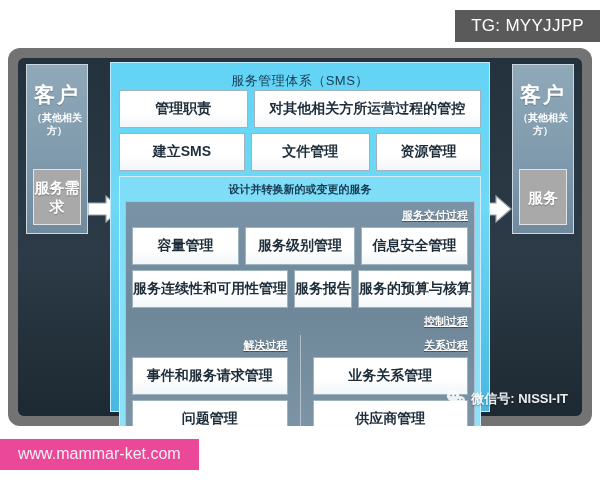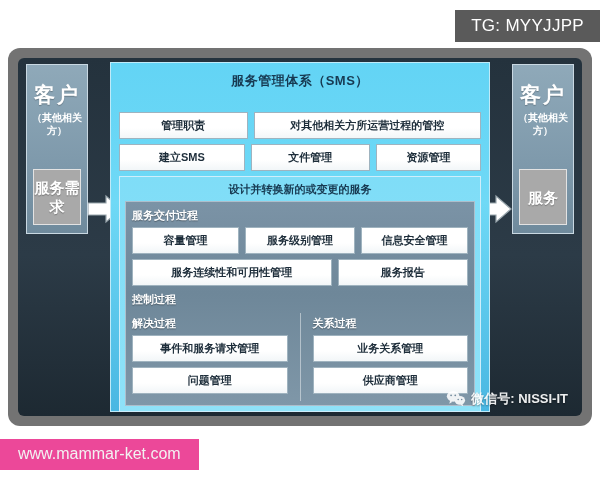--- a/index.html
+++ b/index.html
@@ -133,37 +133,37 @@
     bottom: 4px;
     background: linear-gradient(180deg,#63d4f5 0%, #6fd9f6 40%, #49b7e2 100%);
     border: 1px solid #bfeaf8;
     box-sizing: border-box;
     padding: 6px 8px;
   }
   #sms-title {
     text-align: center;
     color: #173a52;
     font-size: 13px;
-    font-weight: bold;
-    padding: 3px 0 22px 0;
+    font-weight: normal;
+    padding: 3px 0 0 0;
     letter-spacing: .5px;
   }
 
   .wbox {
     background: linear-gradient(180deg,#ffffff 0%,#ffffff 60%,#f2f6f8 100%);
     border: 1px solid #9fb3bf;
     box-sizing: border-box;
     color: #1d2d3a;
-    font-size: 11px;
+    font-size: 14px;
     font-weight: bold;
     display: flex;
     align-items: center;
     justify-content: center;
     text-align: center;
-    height: 27px;
+    height: 38px;
     white-space: nowrap;
   }
 
   .row {
     display: flex;
     gap: 6px;
     margin-bottom: 5px;
   }
 
   
@@ -184,26 +184,27 @@
 
   
   #slate-panel {
     background: linear-gradient(180deg,#7b93a6 0%, #6e8799 45%, #7f97a8 100%);
     border: 1px solid #aebecb;
     box-sizing: border-box;
     padding: 5px 6px 6px 6px;
     position: relative;
   }
   .slate-title {
-    text-align: left;
+    text-align: right;
     color: #ffffff;
     font-size: 11px;
     font-weight: bold;
     padding: 1px 0 4px 0;
     text-shadow: 0 1px 1px rgba(0,0,0,.35);
+    text-decoration: underline;
   }
 
   
   #control-wrap {
     position: relative;
     margin-top: 2px;
     padding-top: 2px;
     height: 72px;
   }
   #control-ellipse {
@@ -323,20 +324,21 @@
 
           <div class="row">
             <div class="wbox" style="flex:33">容量管理</div>
             <div class="wbox" style="flex:34">服务级别管理</div>
             <div class="wbox" style="flex:33">信息安全管理</div>
           </div>
 
           <div class="row">
             <div class="wbox" style="flex:40">服务连续性和可用性管理</div>
             <div class="wbox" style="flex:26">服务报告</div>
+            <div class="wbox" style="flex:34">服务的预算与核算</div>
           </div>
 
           <div class="slate-title">控制过程</div>
 
           <div id="bottom-cols">
             <div id="col-divider"></div>
 
             <div class="bcol">
               <div class="slate-title">解决过程</div>
               <div class="row">

